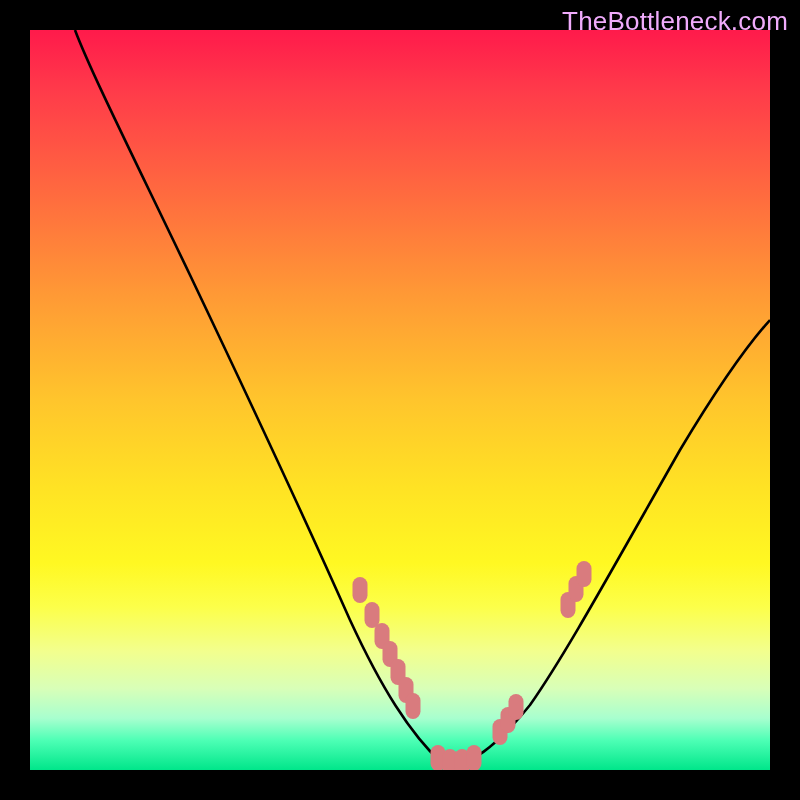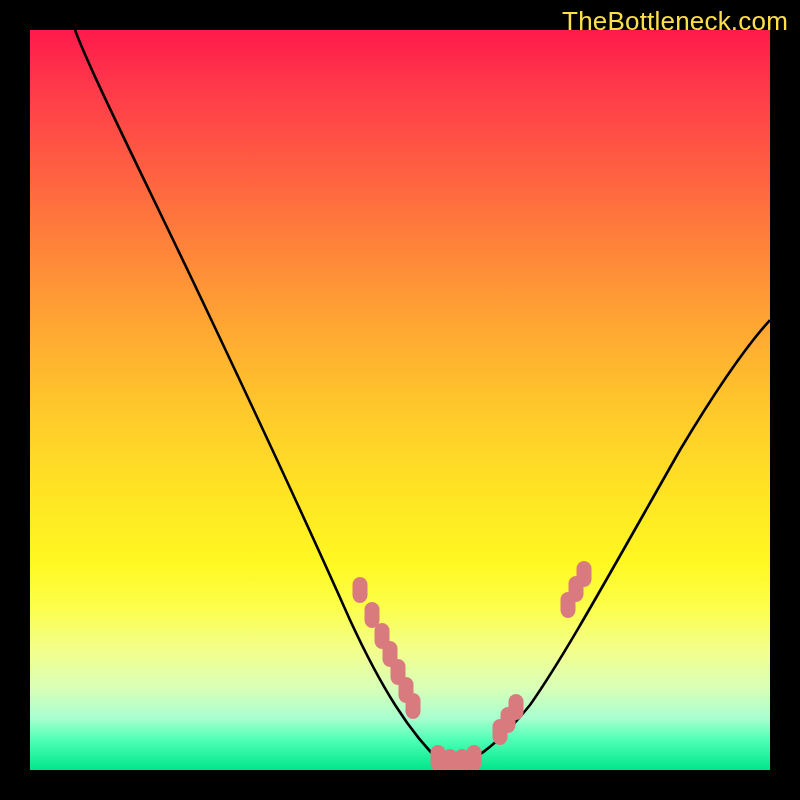--- a/index.html
+++ b/index.html
@@ -38,21 +38,21 @@
       #d8ffb8 89%,
       #a8ffcf 93%,
       #4dffb5 96%,
       #00e68a 100%
     );
   }
   .watermark {
     position: absolute;
     top: 6px;
     right: 12px;
-    color: #fde047;
+    color: #f0abfc;
     font-size: 26px;
     letter-spacing: 0.2px;
     user-select: none;
   }
   svg.curve {
     position: absolute;
     top: 0;
     left: 0;
   }
 </style>

